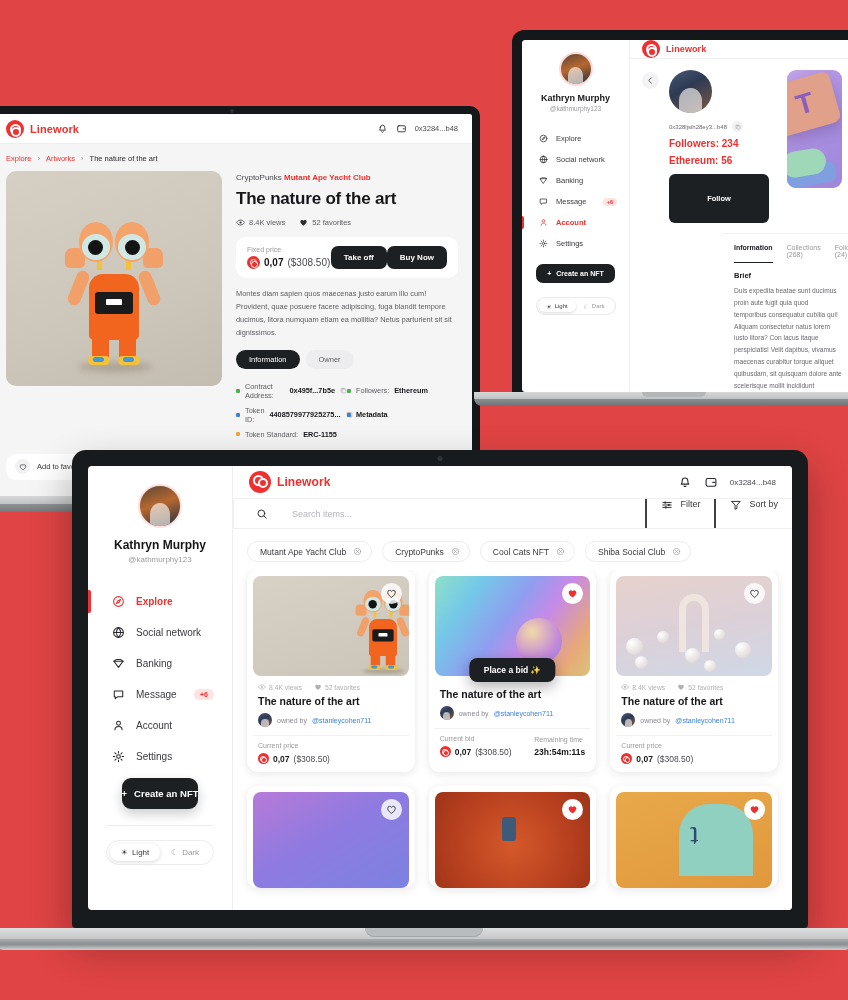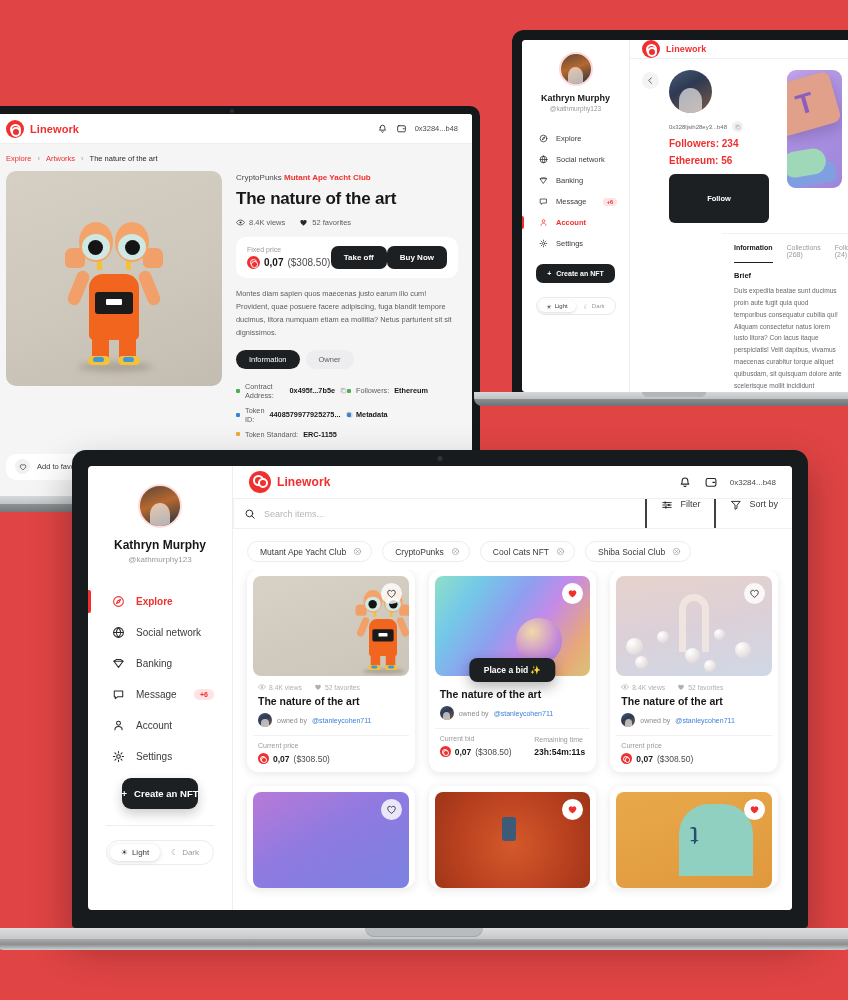--- a/index.html
+++ b/index.html
@@ -201,21 +201,21 @@
   .fl-theme div.on{background:#fff;color:#3a3a3f;box-shadow:0 1px 4px rgba(0,0,0,.15);}
   .fl-main{flex:1;min-width:0;display:flex;flex-direction:column;background:#fff;}
   .fl-top{height:33px;display:flex;align-items:center;justify-content:space-between;padding:0 16px;border-bottom:1px solid #f0f0f2;}
   .fl-top .brand-name{font-size:12px;}
   .fl-wallet{display:flex;align-items:center;gap:12px;font-size:8px;color:#4a4a4f;}
   .fl-sub{height:30px;display:flex;align-items:stretch;border-bottom:1px solid #f0f0f2;}
   .fl-tabs{display:flex;align-items:center;gap:20px;padding:0 14px;flex:none;}
   .fl-tabs div{font-size:9.5px;color:#9a9a9e;cursor:pointer;height:100%;display:flex;align-items:center;position:relative;}
   .fl-tabs div.on{color:#17171a;font-weight:700;}
   .fl-tabs div.on:after{content:"";position:absolute;left:0;right:0;bottom:0;height:2px;background:#1d2023;}
-  .fl-search{flex:1;display:flex;align-items:center;gap:8px;padding:0 10px;border-left:1px solid #f0f0f2;}
+  .fl-search{flex:1;display:flex;align-items:center;gap:24px;padding:0 22px;border-left:1px solid #f0f0f2;}
   .fl-search input{border:none;outline:none;font-size:9px;color:#3a3a3f;font-family:inherit;width:100%;background:transparent;}
   .fl-search input::placeholder{color:#b6b6ba;}
   .fl-act{display:flex;align-items:flex-start;gap:7px;padding:0 14px;font-size:9px;color:#3a3a3f;border-left:2px solid #404040;cursor:pointer;}
   .fl-chips{display:flex;gap:10px;padding:12px 14px 8px;flex:none;}
   .chip{border:1px solid #ececef;border-radius:999px;height:21px;display:flex;align-items:center;gap:7px;padding:0 9px 0 12px;font-size:8.5px;color:#3a3a3f;cursor:pointer;white-space:nowrap;}
   .fl-grid{flex:1;overflow:hidden;padding:0 14px;display:grid;grid-template-columns:repeat(3,1fr);gap:14px;align-content:start;}
   .card{background:#fff;border-radius:11px;box-shadow:0 2px 10px rgba(20,20,30,.10);padding:6px 6px 0;overflow:hidden;position:relative;}
   .card .thumb{height:100px;border-radius:8px;position:relative;overflow:hidden;}
   .heart{position:absolute;right:7px;top:7px;width:21px;height:21px;border-radius:50%;background:rgba(255,255,255,.82);display:flex;align-items:center;justify-content:center;cursor:pointer;}
   .card .stats{display:flex;gap:12px;font-size:6.8px;color:#b0b0b4;padding:7px 5px 0;}

